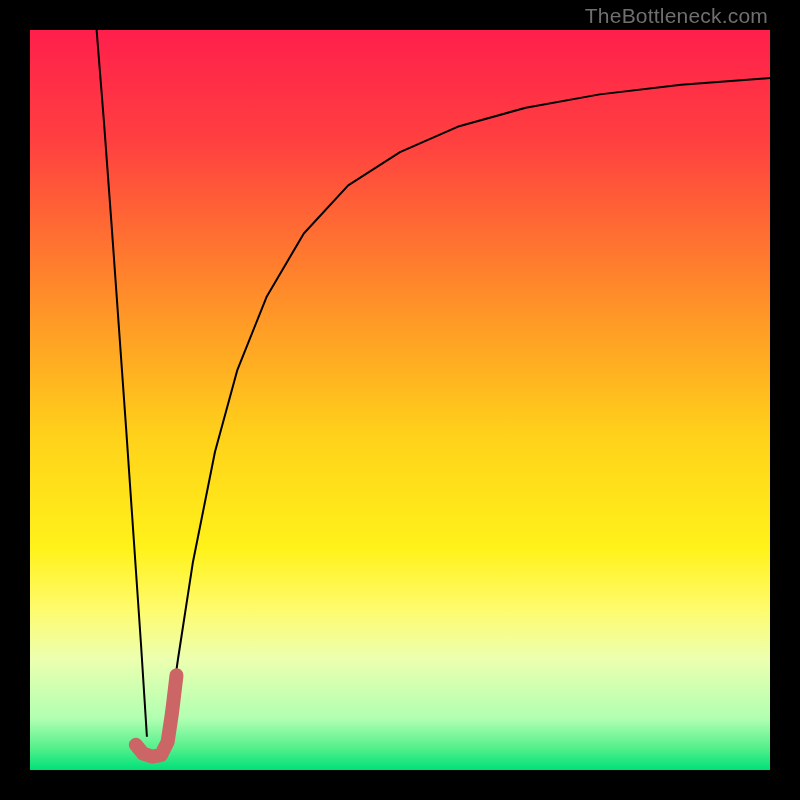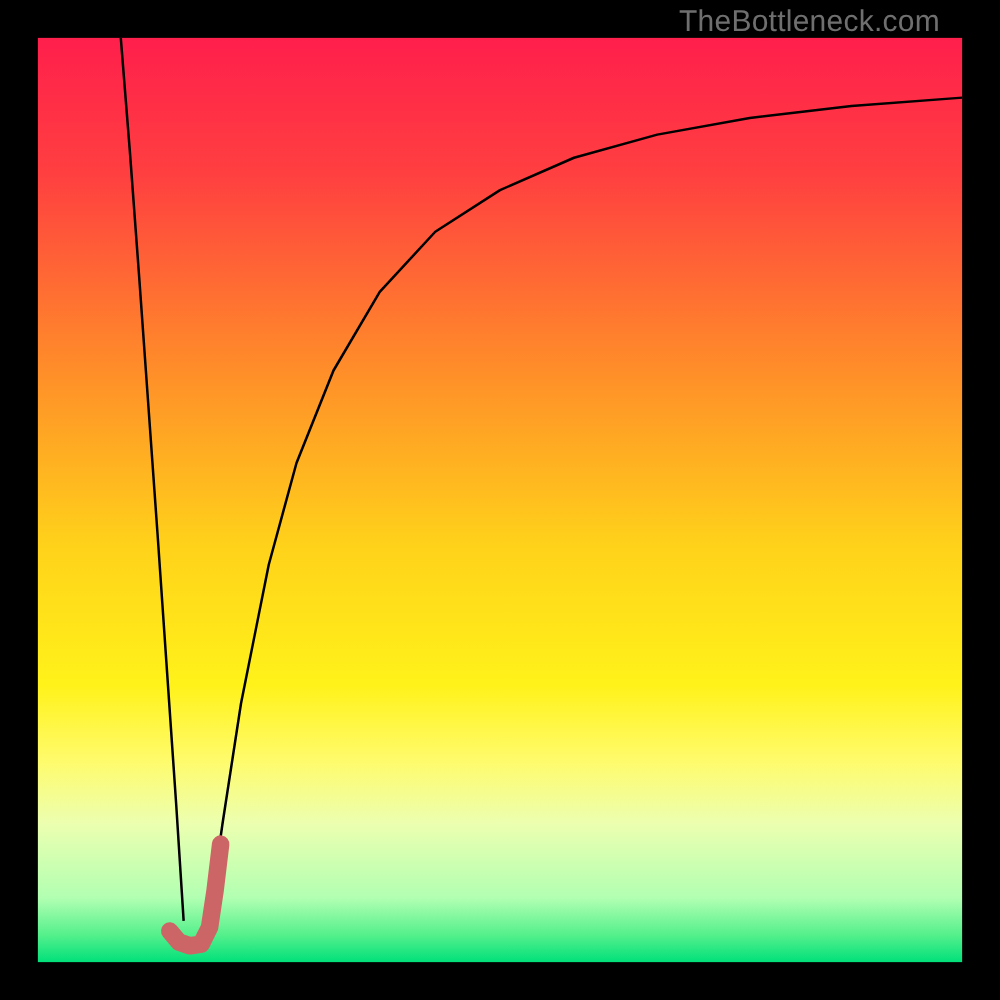--- a/index.html
+++ b/index.html
@@ -20,23 +20,23 @@
     position: absolute;
     left: 30px;
     top: 30px;
     width: 740px;
     height: 740px;
     overflow: hidden;
   }
   .attrib {
     position: absolute;
     top: 4px;
-    right: 48px;
+    right: 32px;
     color: #6f6f6f;
-    font-size: 24px;
+    font-size: 21px;
     font-weight: 500;
     letter-spacing: 0.2px;
   }
   svg { display: block; }
 </style>
 </head>
 <body>
 
 <div class="frame">
   <div class="plot">

